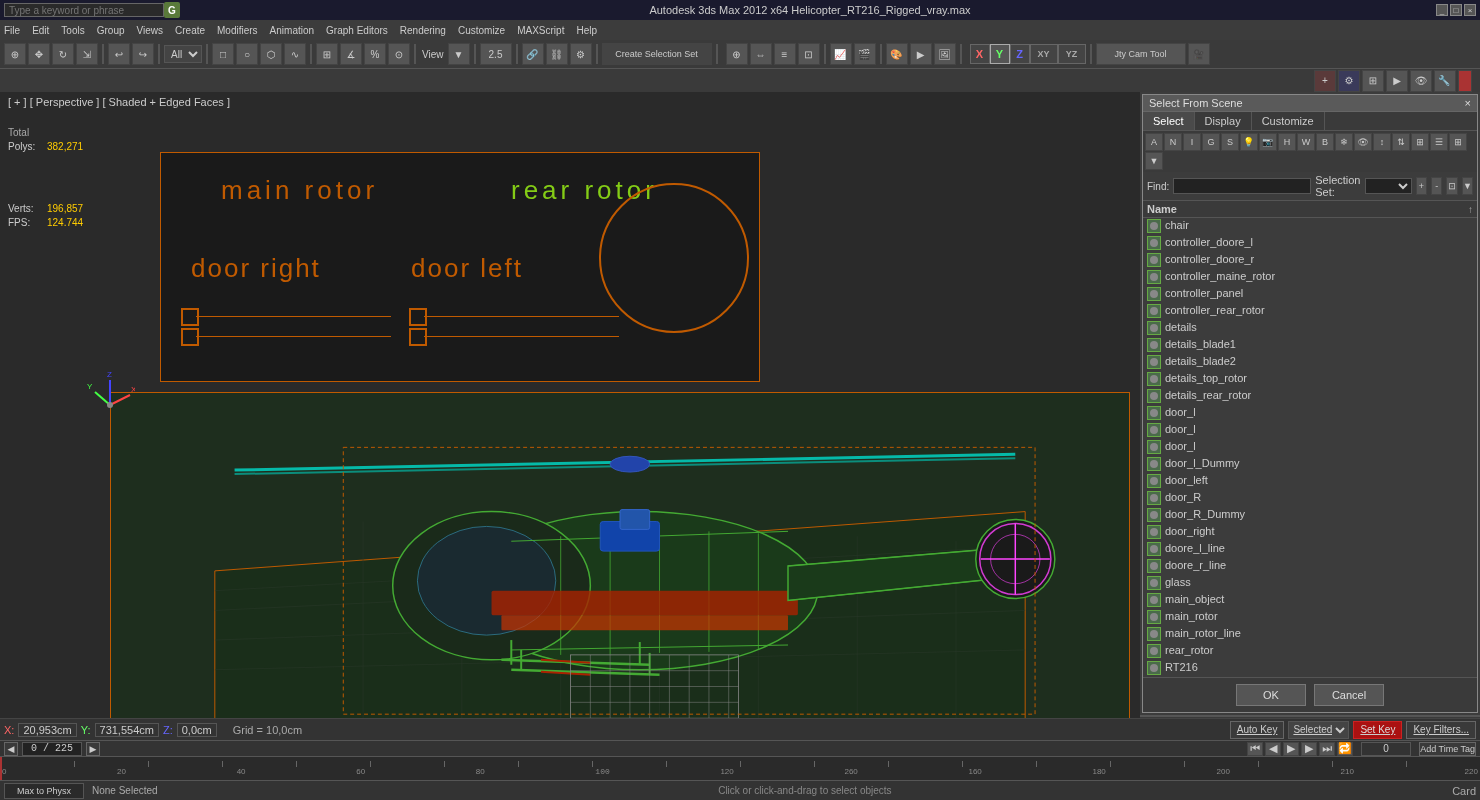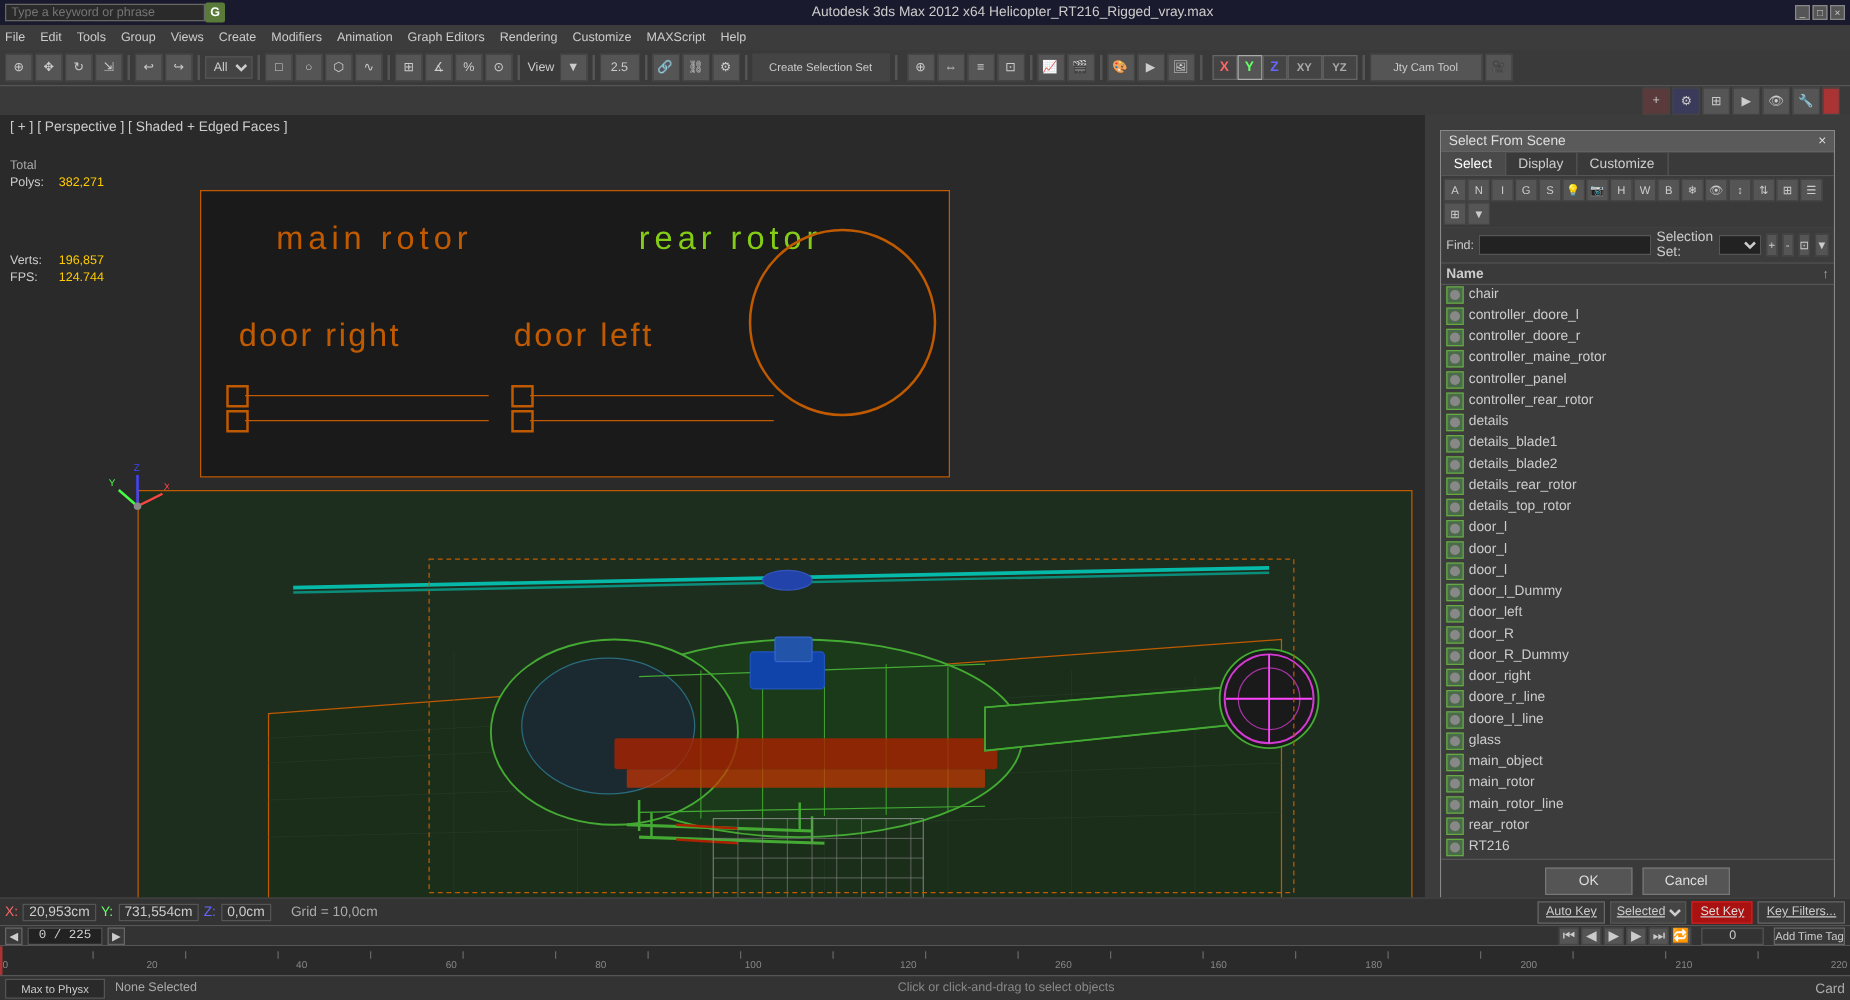--- a/index.html
+++ b/index.html
@@ -212,21 +212,21 @@
       height: 100%;
     }
 
     
     #select-scene {
       background: #4a4a4a;
       border: 1px solid #888;
       flex: 1;
       display: flex;
       flex-direction: column;
-      margin: 12px;
+      margin: 2px;
     }
 
     #select-scene-title {
       background: #5a5a5a;
       padding: 2px 6px;
       display: flex;
       align-items: center;
       justify-content: space-between;
       font-size: 11px;
       color: #ddd;
@@ -782,32 +782,32 @@
           <div class="scene-item">
       <div class="item-icon" style="background:#4a6a4a; border-color:#66aa44;">
         <span style="width:8px;height:8px;border-radius:50%;background:#888;display:inline-block;"></span>
       </div>
       <span class="item-name">details_blade2</span>
     </div>
           <div class="scene-item">
       <div class="item-icon" style="background:#4a6a4a; border-color:#66aa44;">
         <span style="width:8px;height:8px;border-radius:50%;background:#888;display:inline-block;"></span>
       </div>
+      <span class="item-name">details_top_rotor</span>
+    </div>
+          <div class="scene-item">
+      <div class="item-icon" style="background:#4a6a4a; border-color:#66aa44;">
+        <span style="width:8px;height:8px;border-radius:50%;background:#888;display:inline-block;"></span>
+      </div>
       <span class="item-name">details_rear_rotor</span>
     </div>
           <div class="scene-item">
       <div class="item-icon" style="background:#4a6a4a; border-color:#66aa44;">
         <span style="width:8px;height:8px;border-radius:50%;background:#888;display:inline-block;"></span>
       </div>
-      <span class="item-name">details_top_rotor</span>
-    </div>
-          <div class="scene-item">
-      <div class="item-icon" style="background:#4a6a4a; border-color:#66aa44;">
-        <span style="width:8px;height:8px;border-radius:50%;background:#888;display:inline-block;"></span>
-      </div>
       <span class="item-name">door_l</span>
     </div>
           <div class="scene-item">
       <div class="item-icon" style="background:#4a6a4a; border-color:#66aa44;">
         <span style="width:8px;height:8px;border-radius:50%;background:#888;display:inline-block;"></span>
       </div>
       <span class="item-name">door_l</span>
     </div>
           <div class="scene-item">
       <div class="item-icon" style="background:#4a6a4a; border-color:#66aa44;">
@@ -842,27 +842,27 @@
           <div class="scene-item">
       <div class="item-icon" style="background:#4a6a4a; border-color:#66aa44;">
         <span style="width:8px;height:8px;border-radius:50%;background:#888;display:inline-block;"></span>
       </div>
       <span class="item-name">door_right</span>
     </div>
           <div class="scene-item">
       <div class="item-icon" style="background:#4a6a4a; border-color:#66aa44;">
         <span style="width:8px;height:8px;border-radius:50%;background:#888;display:inline-block;"></span>
       </div>
+      <span class="item-name">doore_l_line</span>
+    </div>
+          <div class="scene-item">
+      <div class="item-icon" style="background:#4a6a4a; border-color:#66aa44;">
+        <span style="width:8px;height:8px;border-radius:50%;background:#888;display:inline-block;"></span>
+      </div>
       <span class="item-name">doore_r_line</span>
-    </div>
-          <div class="scene-item">
-      <div class="item-icon" style="background:#4a6a4a; border-color:#66aa44;">
-        <span style="width:8px;height:8px;border-radius:50%;background:#888;display:inline-block;"></span>
-      </div>
-      <span class="item-name">doore_l_line</span>
     </div>
           <div class="scene-item">
       <div class="item-icon" style="background:#4a6a4a; border-color:#66aa44;">
         <span style="width:8px;height:8px;border-radius:50%;background:#888;display:inline-block;"></span>
       </div>
       <span class="item-name">glass</span>
     </div>
           <div class="scene-item">
       <div class="item-icon" style="background:#4a6a4a; border-color:#66aa44;">
         <span style="width:8px;height:8px;border-radius:50%;background:#888;display:inline-block;"></span>
@@ -970,21 +970,21 @@
       <div style="width:1px; height:6px; background:#666; position:absolute; left:90%;"></div>
       <div style="width:1px; height:6px; background:#666; position:absolute; left:95%;"></div>
     </div>
 
     <div style="position:absolute; top:10px; left:0; right:0; display:flex; justify-content:space-between; padding:0 2px;">
       <span style="font-size:8px; color:#888;">0</span>
       <span style="font-size:8px; color:#888;">20</span>
       <span style="font-size:8px; color:#888;">40</span>
       <span style="font-size:8px; color:#888;">60</span>
       <span style="font-size:8px; color:#888;">80</span>
-      <span style="font-size:8px; color:#888;">100</span>
+      <span style="font-size:8px; color:#888;font-family:Liberation Mono, monospace;">100</span>
       <span style="font-size:8px; color:#888;">120</span>
       <span style="font-size:8px; color:#888;">260</span>
       <span style="font-size:8px; color:#888;">160</span>
       <span style="font-size:8px; color:#888;">180</span>
       <span style="font-size:8px; color:#888;">200</span>
       <span style="font-size:8px; color:#888;">210</span>
       <span style="font-size:8px; color:#888;">220</span>
     </div>
 
     <div style="position:absolute; top:0; left:0; width:2px; height:100%; background:#aa3333;"></div>

